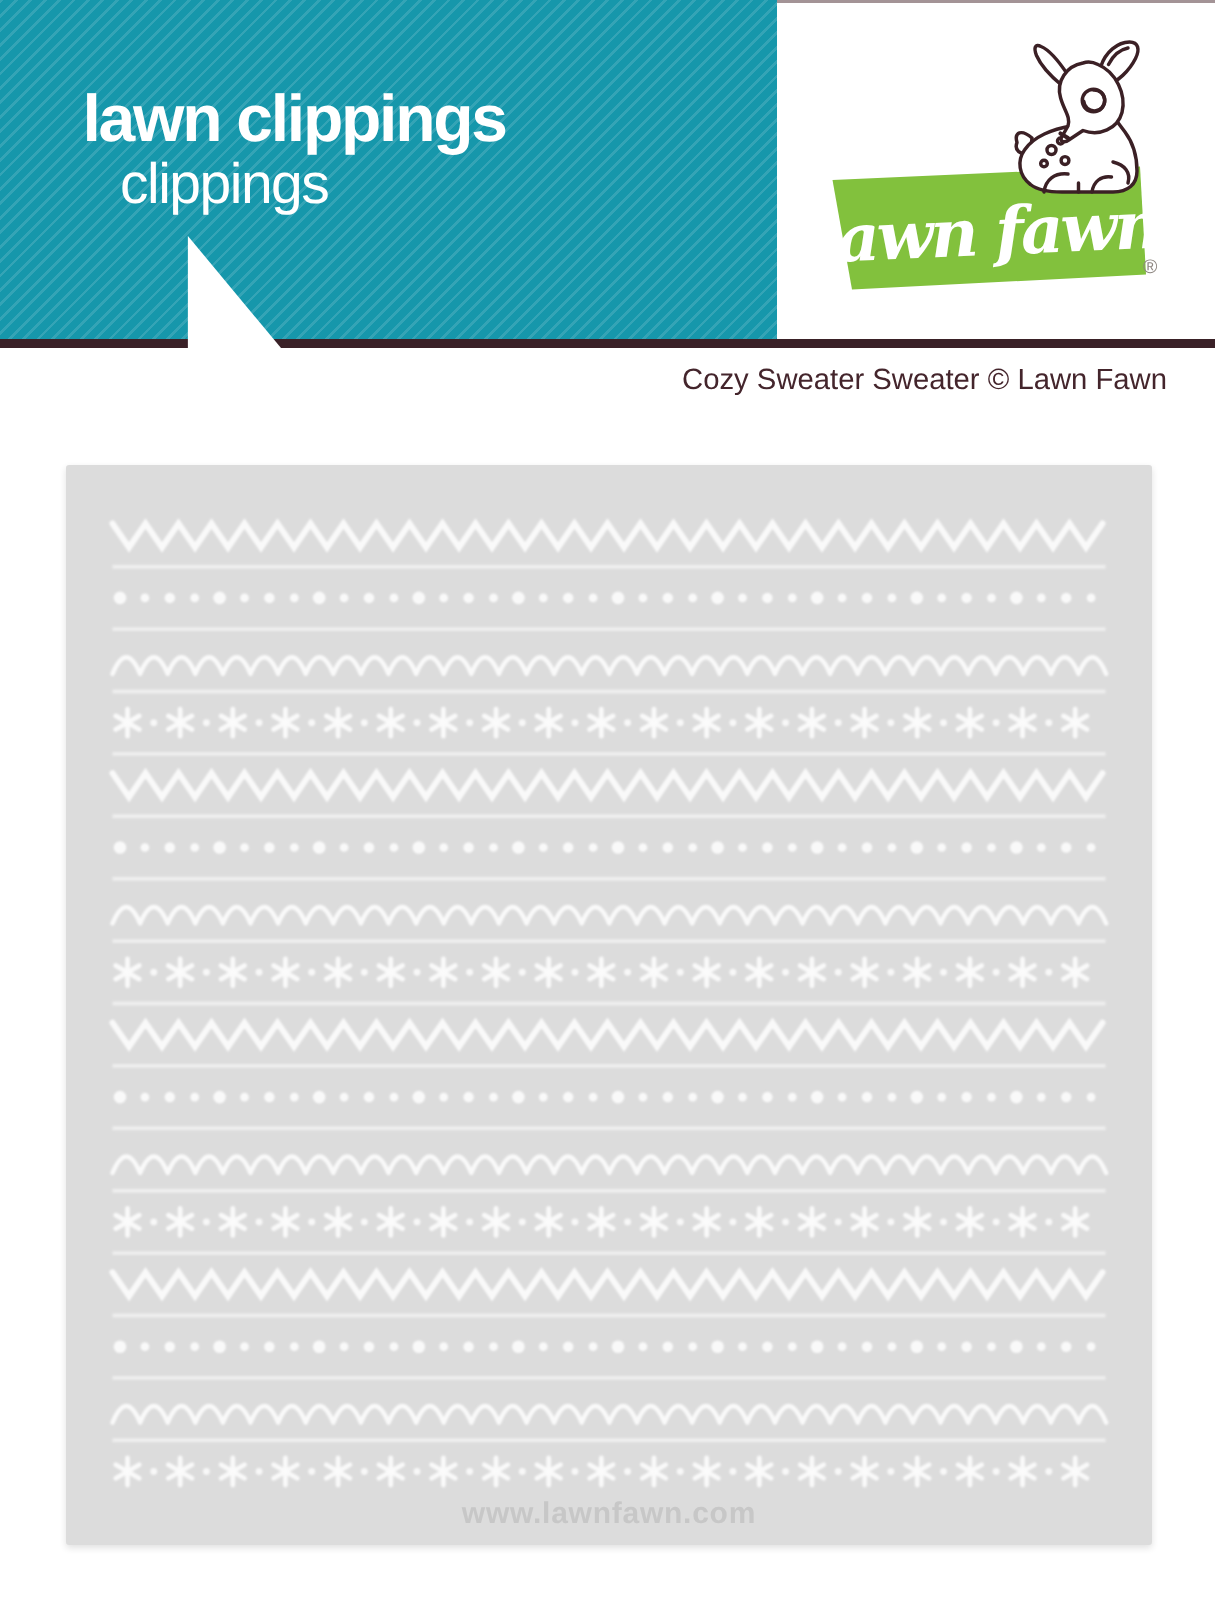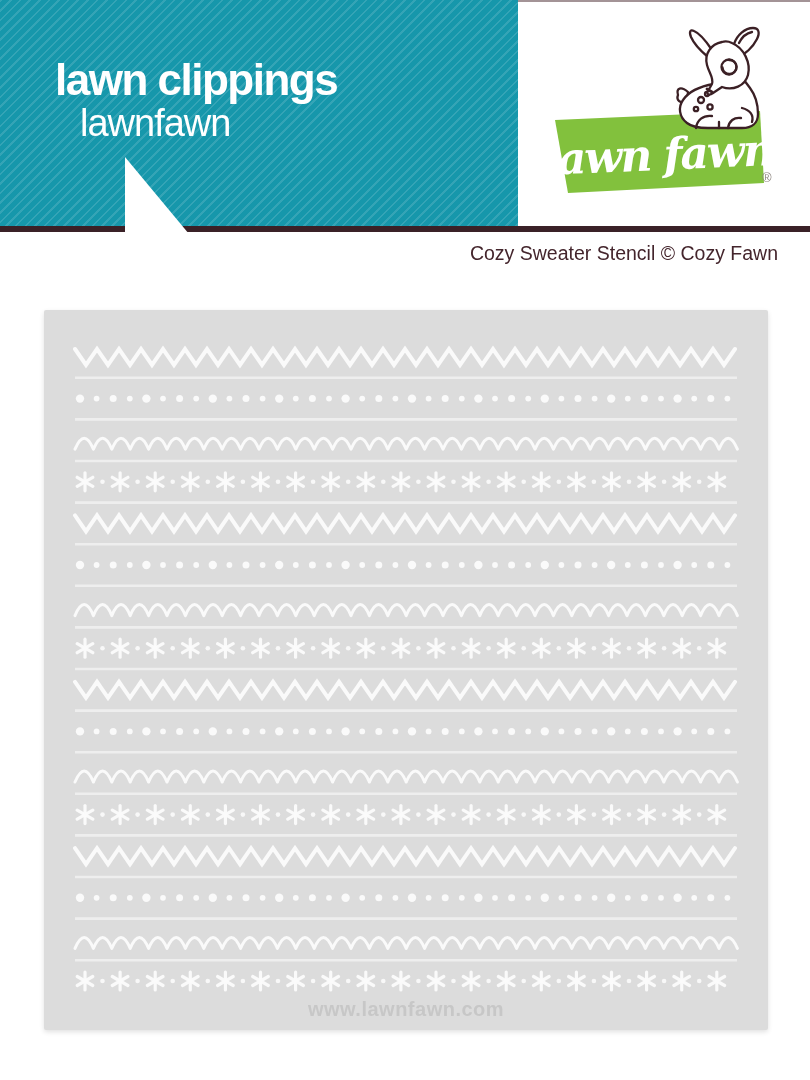--- a/index.html
+++ b/index.html
@@ -65,21 +65,21 @@
     letter-spacing:0.5px;
   }
 </style>
 </head>
 <body>
 
 <div class="page">
 
   <div class="banner">
     <h1 class="banner-title">lawn clippings</h1>
-    <h2 class="banner-subtitle">lawnfawn</h2>
+    <h2 class="banner-subtitle">clippings</h2>
   </div>
 
   <div class="notch"></div>
 
   <div class="divider-bar"></div>
 
   <div class="logo-box">
     <svg width="292" height="228" viewBox="0 0 292 228">
 
       <polygon points="37,120 242,111 246,183 50,193" fill="#82c13d"></polygon>
@@ -103,21 +103,21 @@
         <path d="M58,14 C61,5 69,-2 77,-2 C83,-2 84,3 81,9 C77,17 69,25 61,27 Z" fill="#ffffff"></path>
         <path d="M63,13 C66,7 71,3 76,2"></path>
         <path d="M46,12 C35,14 28,24 31,35 C33,43 38,48 36,54 L32,61 C30,64 33,66 37,63 L46,57 C57,61 69,56 72,45 C75,33 68,18 56,13 C52,11 49,11 46,12 Z" fill="#ffffff"></path>
         <circle cx="53" cy="37" r="7.5" fill="#ffffff"></circle>
         <path d="M53,30 a7,7 0 1 1 -6.5,7.5"></path>
         <path d="M31,59 l5,3" stroke-width="2.8"></path>
       </g>
     </svg>
   </div>
 
-  <div class="caption">Cozy Sweater Stencil © Cozy Fawn</div>
+  <div class="caption">Cozy Sweater Sweater © Lawn Fawn</div>
 
   <div class="stencil">
     <svg id="stencil-svg" width="724" height="720" viewBox="0 0 724 720">
       <defs>
         <filter id="soften" x="-5%" y="-5%" width="110%" height="110%">
           <feGaussianBlur stdDeviation="0.65"></feGaussianBlur>
         </filter>
       </defs>
       <g id="rows-group" filter="url(#soften)">
           <polyline points="31,39 42,55 53,39 64,55 75,39 86,55 97,39 108,55 119,39 130,55 141,39 152,55 163,39 174,55 185,39 196,55 207,39 218,55 229,39 240,55 251,39 262,55 273,39 284,55 295,39 306,55 317,39 328,55 339,39 350,55 361,39 372,55 383,39 394,55 405,39 416,55 427,39 438,55 449,39 460,55 471,39 482,55 493,39 504,55 515,39 526,55 537,39 548,55 559,39 570,55 581,39 592,55 603,39 614,55 625,39 636,55 647,39 658,55 669,39 680,55 691,39" fill="none" stroke="#fbfbfb" stroke-width="4" stroke-linecap="round" opacity="0.95"></polyline>

